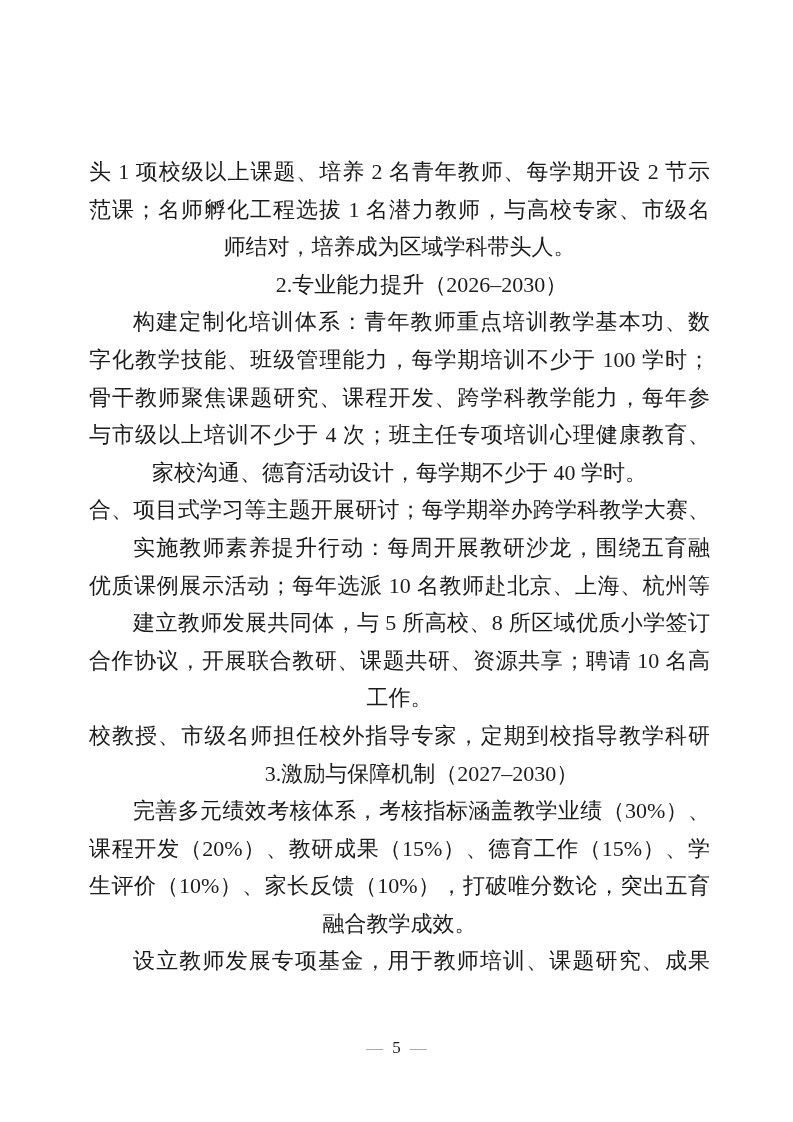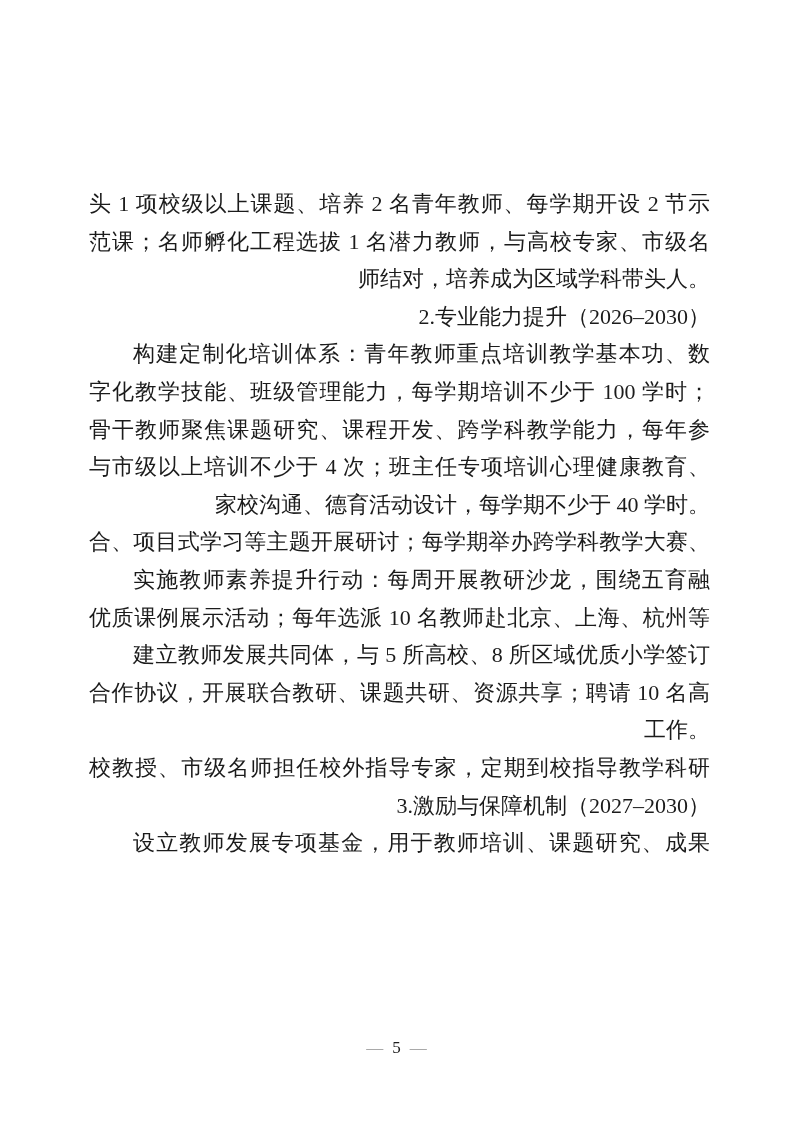--- a/index.html
+++ b/index.html
@@ -21,24 +21,23 @@
     background: #ffffff;
   }
   .content {
     position: absolute;
     left: 89px;
     top: 153px;
     width: 621px;
     font-size: 22px;
     line-height: 37.6px;
     color: var(--text-color, #1b1b1b);
-    margin-top: 32px;
   }
   .line {
-    text-align: right;
+    text-align: center;
   }
   .line.fill {
     text-align: justify;
     text-align-last: justify;
   }
   .line.indent {
     text-indent: 2em;
   }
   .footer {
     position: absolute;
@@ -86,19 +85,25 @@
       <div class="paragraph">
         <div class="line fill indent">建立教师发展共同体，与 5 所高校、8 所区域优质小学签订</div>
         <div class="line fill">合作协议，开展联合教研、课题共研、资源共享；聘请 10 名高</div>
         <div class="line">工作。</div>
         <div class="line fill">校教授、市级名师担任校外指导专家，定期到校指导教学科研</div>
       </div>
       <div class="paragraph">
         <div class="line indent">3.激励与保障机制（2027–2030）</div>
       </div>
       <div class="paragraph">
+        <div class="line fill indent">完善多元绩效考核体系，考核指标涵盖教学业绩（30%）、</div>
+        <div class="line fill">课程开发（20%）、教研成果（15%）、德育工作（15%）、学</div>
+        <div class="line fill">生评价（10%）、家长反馈（10%），打破唯分数论，突出五育</div>
+        <div class="line">融合教学成效。</div>
+      </div>
+      <div class="paragraph">
         <div class="line fill indent">设立教师发展专项基金，用于教师培训、课题研究、成果</div>
       </div>
     </div>
   <div class="footer">
     <span class="dash">—</span><span class="num">5</span><span class="dash">—</span>
   </div>
 </div>
 
 </body></html>

